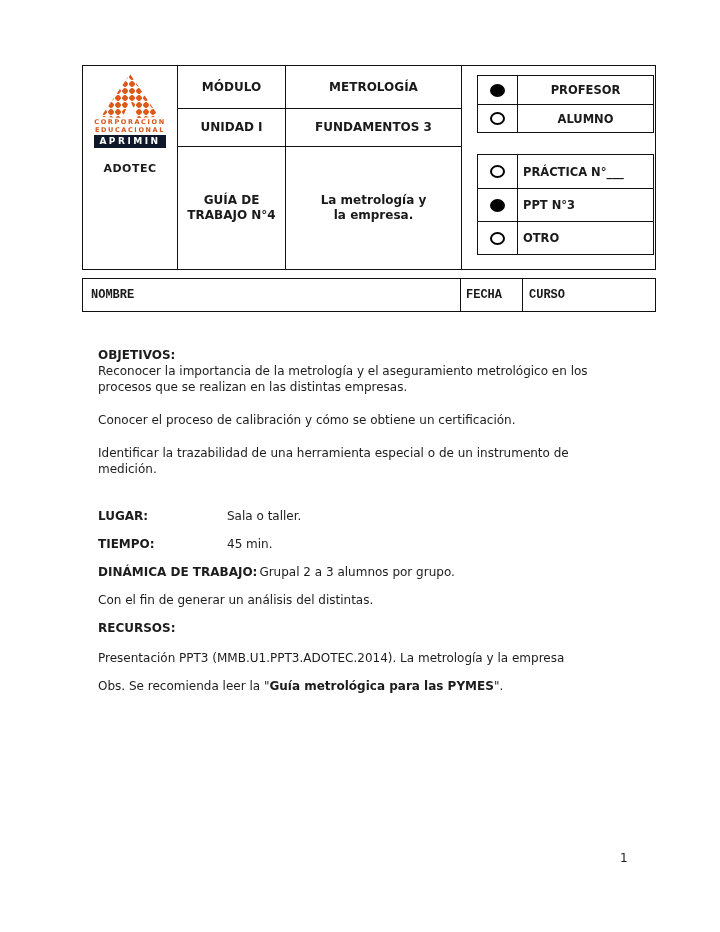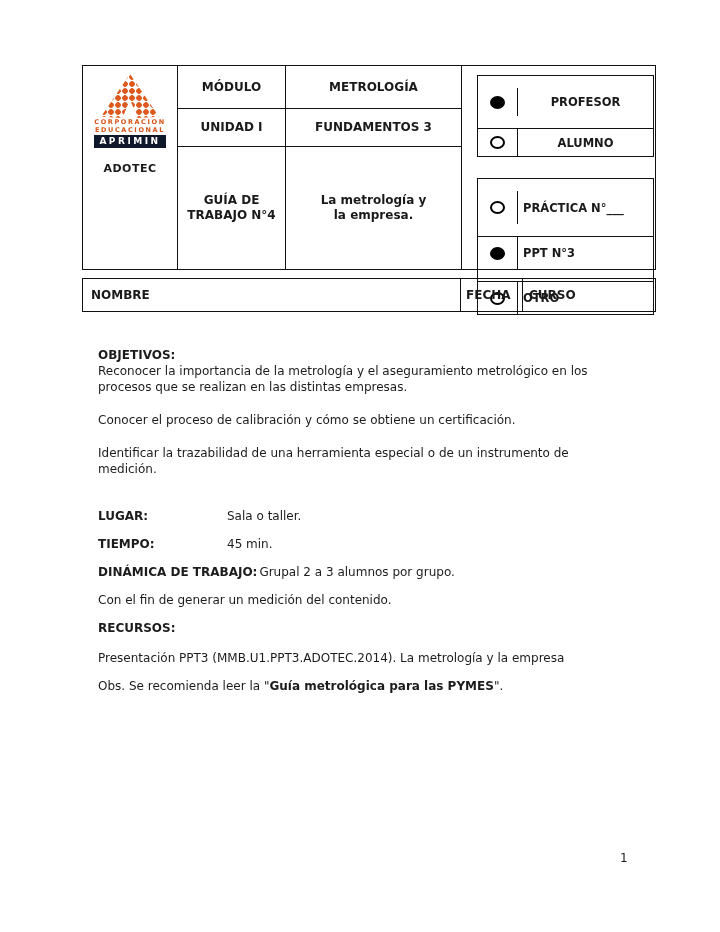--- a/index.html
+++ b/index.html
@@ -35,35 +35,35 @@
   .mid-label, .mid-value {
     display: flex; align-items: center; justify-content: center;
     font-weight: bold; font-size: 12px; text-align: center; line-height: 15px;
   }
   .mid-label { width: 108px; border-right: 1.5px solid #111; padding: 0 6px; }
   .mid-value { flex: 1; padding: 0 10px; }
   .row-3 .mid-value { padding: 0 28px; }
 
   .col-right { flex: 1; padding: 9px 1px 0 15px; }
   .check-group { border: 1.5px solid #111; }
-  .check-row { display: flex; margin-top: 12px; }
+  .check-row { display: flex; }
   .check-row + .check-row { border-top: 1.5px solid #111; }
   .cg-top .check-row { height: 28px; }
   .cg-bottom { margin-top: 21px; }
   .cg-bottom .check-row { height: 33px; }
   .cc-circle { width: 40px; border-right: 1.5px solid #111; display:flex; align-items:center; justify-content:center; }
   .circle { width: 15px; height: 13px; border: 2px solid #000; border-radius: 50%; background: #fff; }
   .circle[data-checked="true"] { background: #000; }
   .cc-label { flex: 1; display: flex; align-items: center; font-weight: bold; font-size: 11.5px; padding: 0 4px; }
   .cg-top .cc-label { justify-content: center; text-align: center; }
   .cg-bottom .cc-label { justify-content: flex-start; padding-left: 5px; }
 
   
   .name-bar { display: flex; border: 1.5px solid #111; height: 34px; margin-top: 8px; font-weight: bold; font-size: 12px; background:#fff; }
-  .nb-cell { display: flex; align-items: center; }
+  .nb-cell { display: flex; align-items: center; font-family: Liberation Mono, monospace; }
   .nb-nombre { width: 378px; border-right: 1.5px solid #111; padding-left: 8px; }
   .nb-fecha  { width: 62px;  border-right: 1.5px solid #111; padding-left: 5px; }
   .nb-curso  { flex: 1; padding-left: 6px; }
 
   
   .doc-body { position: absolute; left: 98px; top: 347px; width: 508px; font-size: 12px; line-height: 16px; color: #1c1c1c; }
   .h-bold { font-weight: bold; }
   .para { margin-top: 0; }
   .para + .para { margin-top: 17px; }
   .mt19 { margin-top: 19px; }
@@ -168,21 +168,21 @@
   <div class="kv first-kv">
     <span class="k">LUGAR:</span><span class="v">Sala o taller.</span>
   </div>
   <div class="kv">
     <span class="k">TIEMPO:</span><span class="v">45 min.</span>
   </div>
   <div class="kv">
     <span class="k">DINÁMICA DE TRABAJO:</span><span class="v">Grupal 2 a 3 alumnos por grupo.</span>
   </div>
 
-  <div class="note">Con el fin de generar un medición del contenido.</div>
+  <div class="note">Con el fin de generar un análisis del distintas.</div>
 
   <div class="recursos">RECURSOS:</div>
 
   <div class="pres">Presentación PPT3  (MMB.U1.PPT3.ADOTEC.2014).  La metrología y la empresa</div>
 
   <div class="obs">
     <span>Obs.   Se recomienda leer la "</span><span class="b">Guía metrológica para las PYMES</span><span>".</span>
   </div>
 </div>
 

